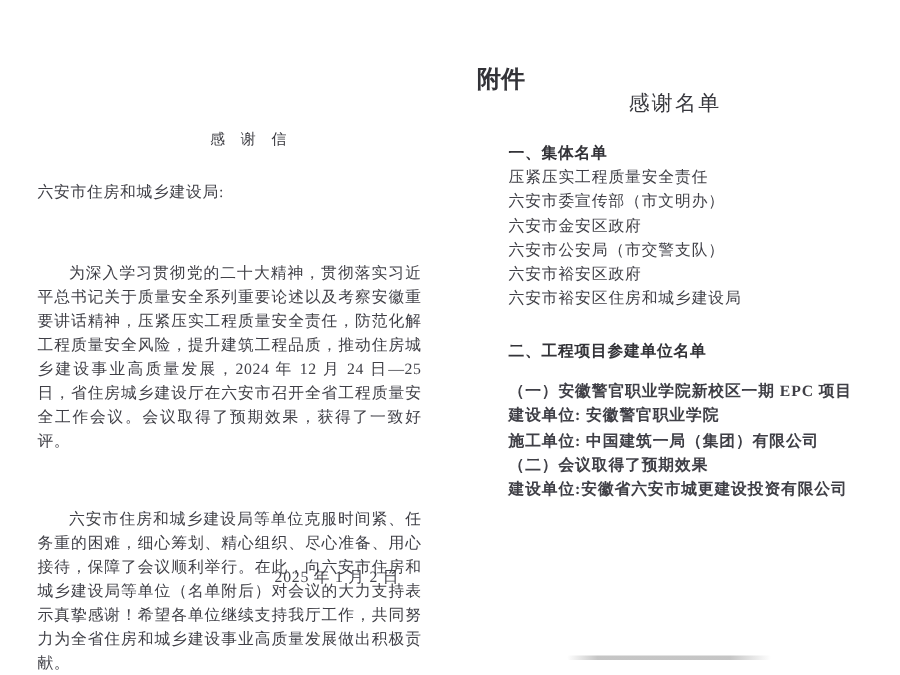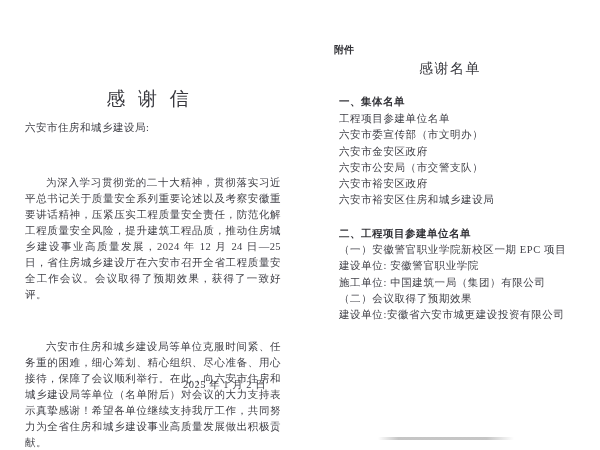--- a/index.html
+++ b/index.html
@@ -31,23 +31,23 @@
     letter-spacing:0.5px;
     white-space:nowrap;
     line-height:1.3;
   }
   .letterhead .rule{
     margin-top:3px;
     height:2.5px;
     background:var(--accent);
   }
   .letter-title{
-    position:absolute;top:86px;left:22px;width:255px;
+    position:absolute;top:86px;left:40px;width:255px;
     text-align:center;
-    font-size:19px;
+    font-size:10px;
     letter-spacing:4px;
     color:#38383e;
   }
   .salutation{
     position:absolute;top:121px;left:25px;
     font-size:10.5px;
     letter-spacing:0.5px;
   }
   .letter-body{
     position:absolute;top:139px;left:25px;width:256px;
@@ -62,22 +62,22 @@
     margin-top:36px;
   }
   .letter-date{
     position:absolute;top:378px;left:183px;
     font-size:10.5px;
     letter-spacing:0.5px;
   }
 
   
   .attach-label{
-    position:absolute;top:43px;left:34px;
-    font-size:10px;
+    position:absolute;top:43px;left:18px;
+    font-size:16px;
     font-weight:bold;
     color:#333338;
   }
   .attach-title{
     position:absolute;top:60px;left:0;width:300px;
     text-align:center;
     font-size:14px;
     letter-spacing:1.5px;
     color:#38383e;
   }
@@ -88,21 +88,21 @@
     letter-spacing:0.5px;
     color:#333338;
   }
   .s1-heading{top:95px;}
   .s2-heading{top:227px;}
   .name-list{
     position:absolute;left:39px;
     list-style:none;
   }
   .s1-list{top:111px;}
-  .s2-list{top:242px;}
+  .s2-list{top:254px;font-weight:bold;}
   .name-list li{
     font-size:10.5px;
     line-height:16.3px;
     letter-spacing:0.6px;
     white-space:nowrap;
     color:var(--ink);
   }
 
   
   .scan-shadow{
@@ -131,21 +131,21 @@
 
 <div class="page page-right">
 
   <div class="attach-label">附件</div>
 
   <div class="attach-title">感谢名单</div>
 
   <div class="section-heading s1-heading">一、集体名单</div>
 
   <ul class="name-list s1-list">
-    <li>工程项目参建单位名单</li>
+    <li>压紧压实工程质量安全责任</li>
     <li>六安市委宣传部（市文明办）</li>
     <li>六安市金安区政府</li>
     <li>六安市公安局（市交警支队）</li>
     <li>六安市裕安区政府</li>
     <li>六安市裕安区住房和城乡建设局</li>
   </ul>
 
   <div class="section-heading s2-heading">二、工程项目参建单位名单</div>
 
   <ul class="name-list s2-list">

